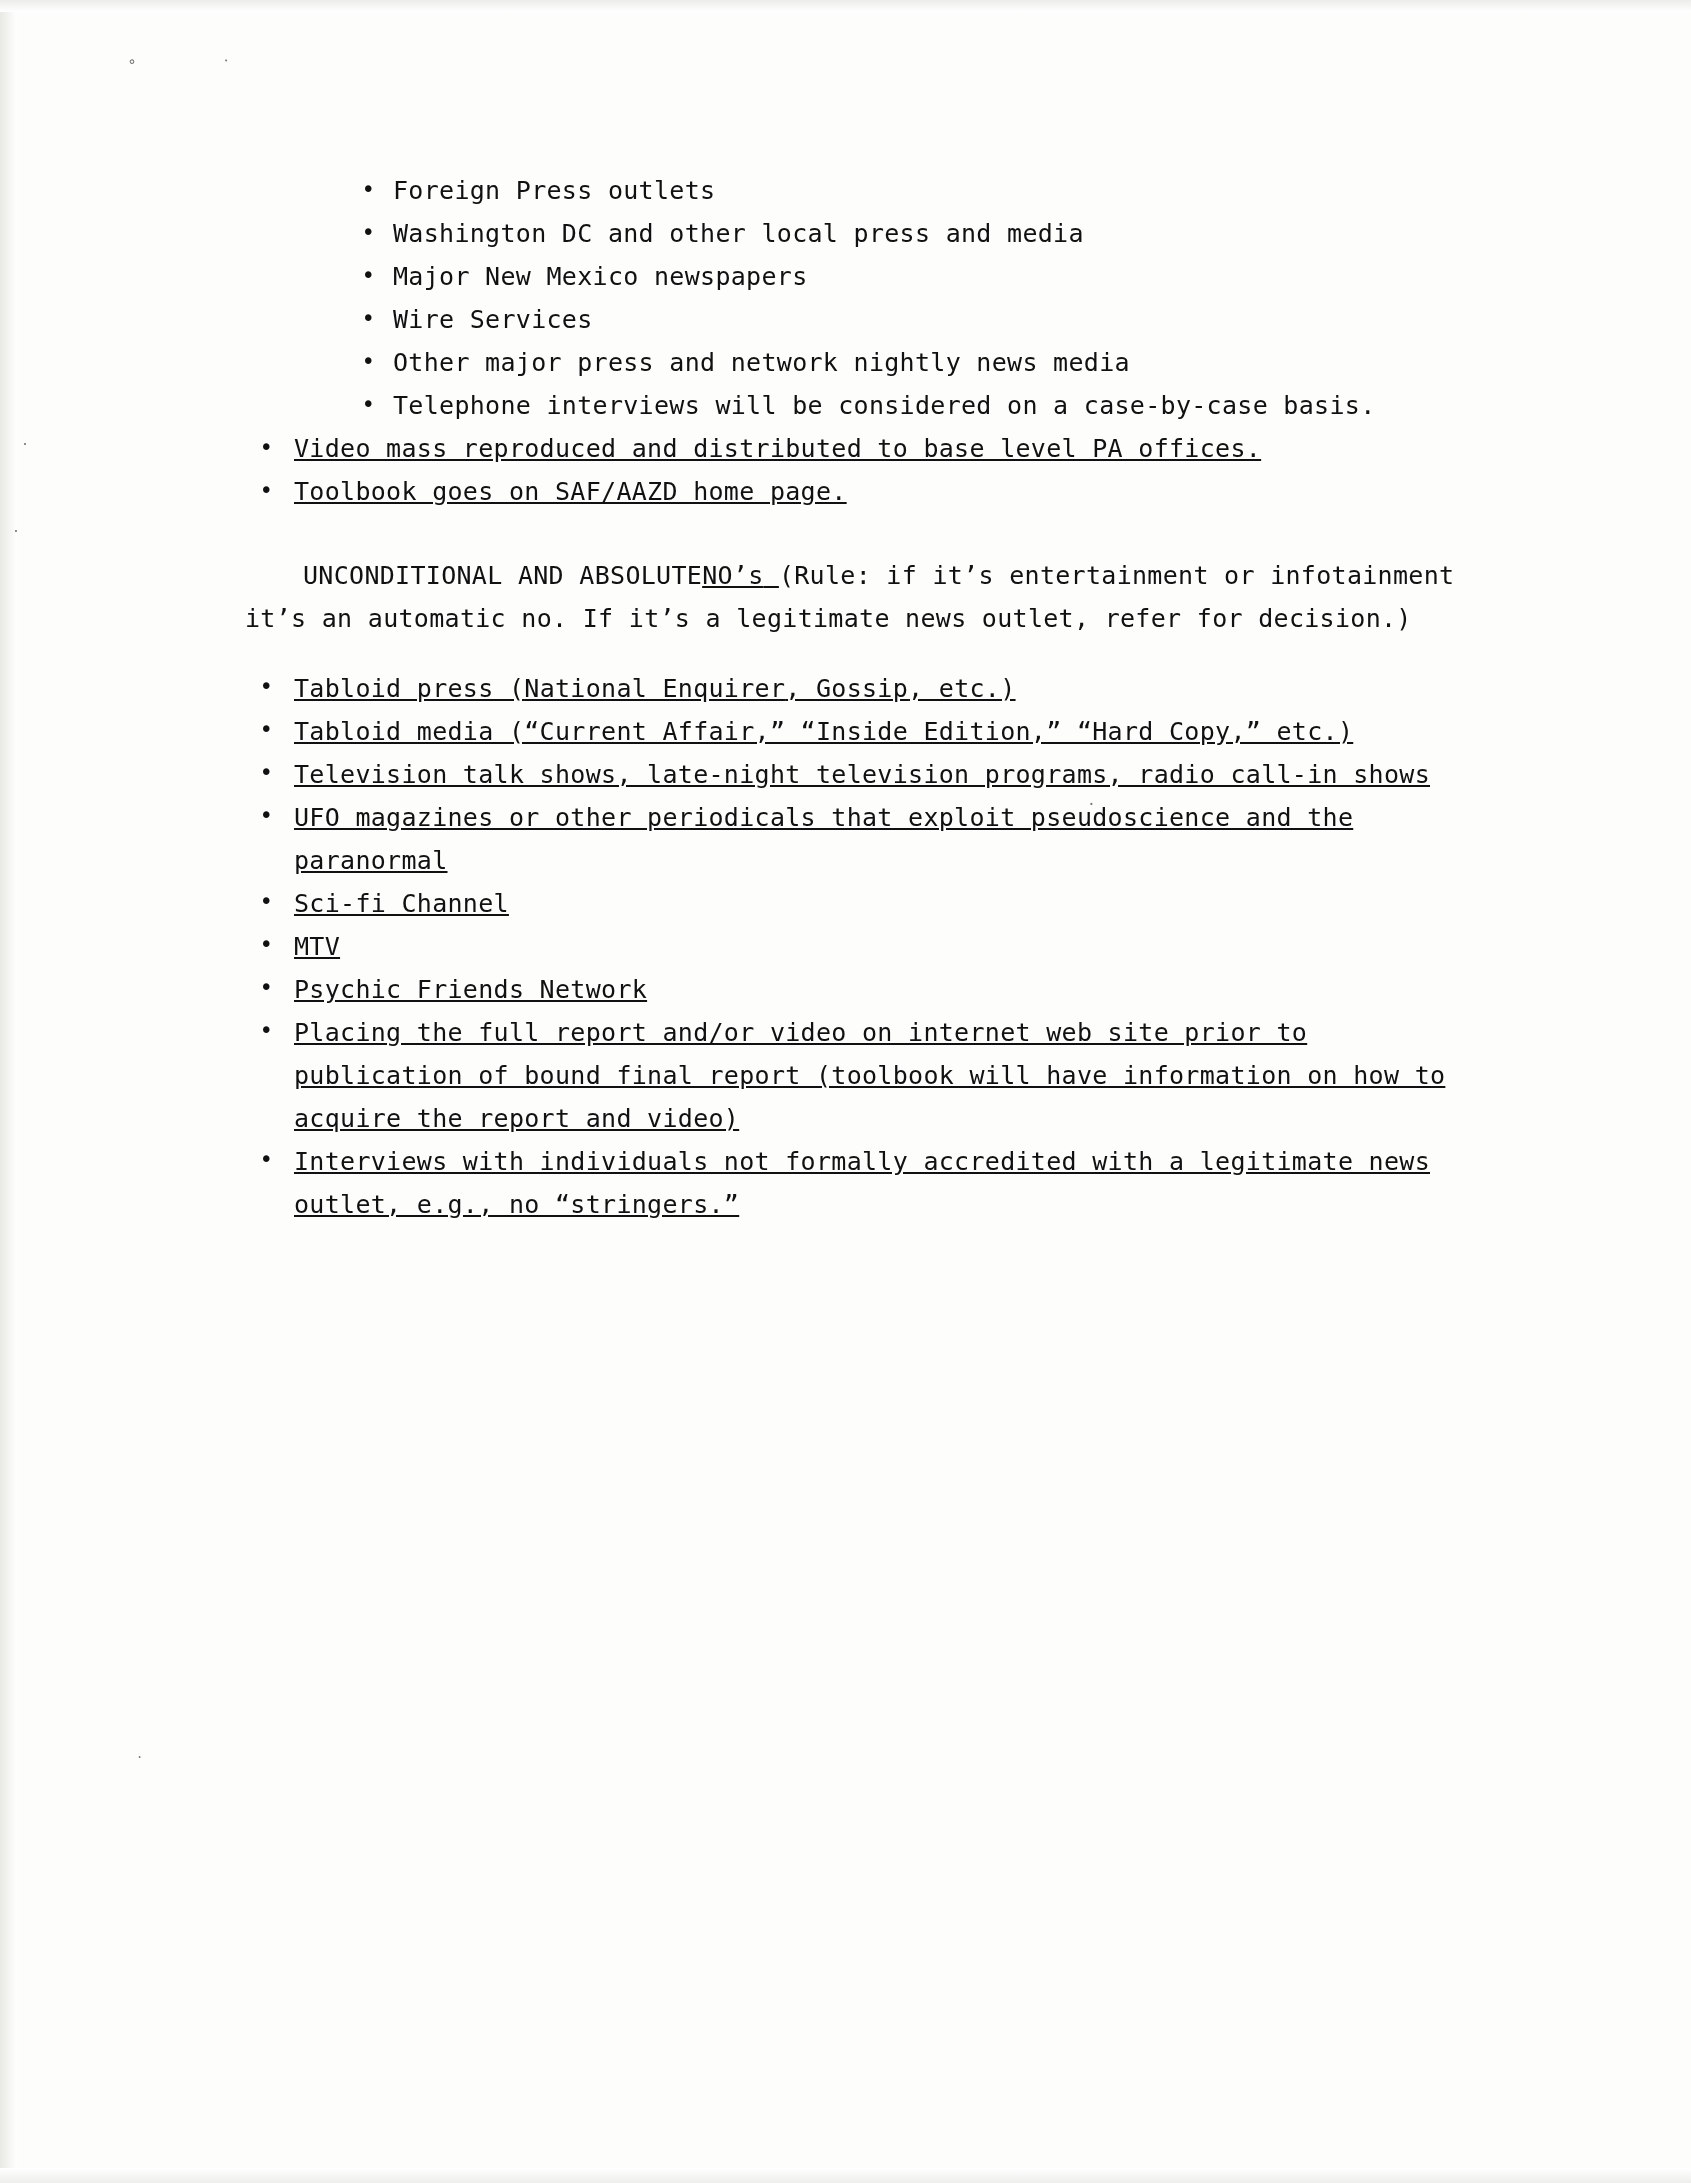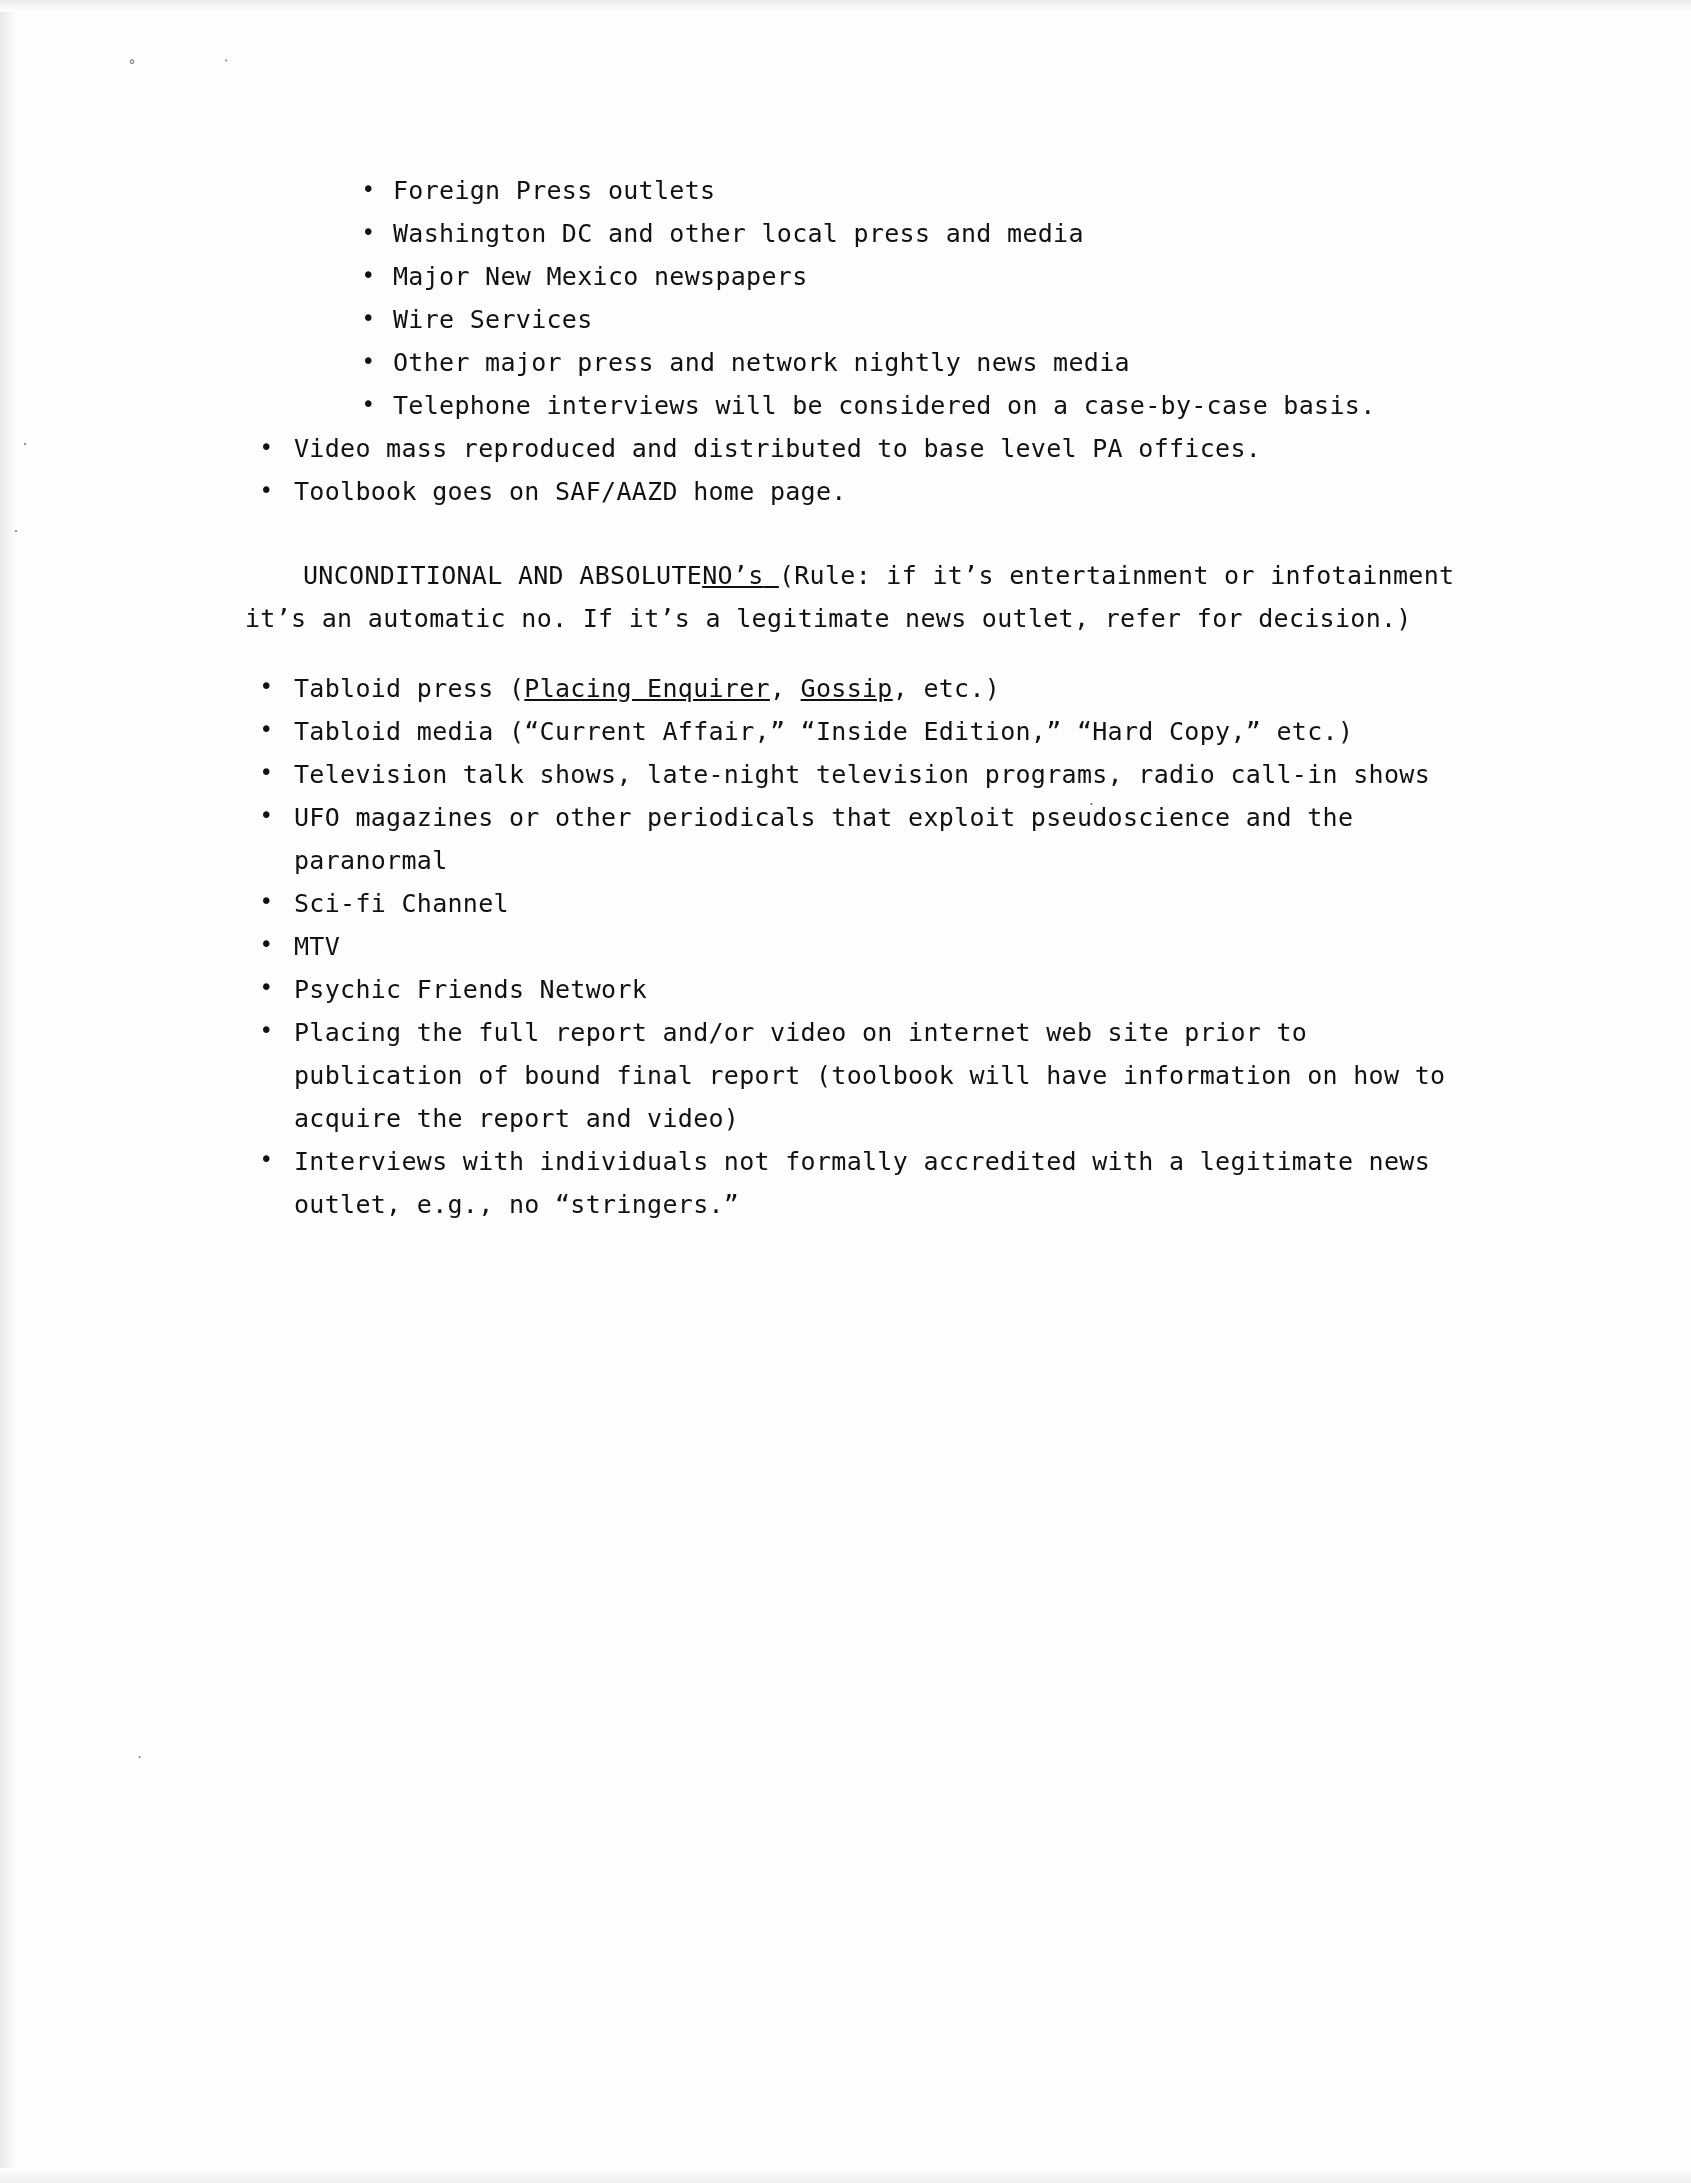--- a/index.html
+++ b/index.html
@@ -62,20 +62,21 @@
 
   ul.lvl1 {
     list-style: none;
     margin: 0;
     padding: 0;
   }
   ul.lvl1 > li {
     position: relative;
     padding-left: 49px;
     margin: 0 0 0 0;
+    text-decoration: underline;
   }
   ul.lvl1 > li::before {
     content: "\2022";
     position: absolute;
     left: 14.6px;
     top: -1.3px;
     font-size: 22.5px;
     color: #111;
   }
 
@@ -156,21 +157,21 @@
     <ul class="lvl1">
       <li>Video mass reproduced and distributed to base level PA offices.</li>
       <li>Toolbook goes on SAF/AAZD home page.</li>
     </ul>
 
     <div class="para">
       <span class="indent"></span><span class="heading-bold">UNCONDITIONAL AND ABSOLUTE</span><span class="heading-bold u">NO’s</span><span class="heading-bold u">&nbsp;</span><span>(Rule:  if it’s entertainment or infotainment it’s an automatic no.  If it’s a legitimate news outlet, refer for decision.)</span>
     </div>
 
     <ul class="lvl1">
-      <li><span>Tabloid press (</span><span class="u">Placing Enquirer</span><span>, </span><span class="u">Gossip</span><span>, etc.)</span></li>
+      <li><span>Tabloid press (</span><span class="u">National Enquirer</span><span>, </span><span class="u">Gossip</span><span>, etc.)</span></li>
       <li>Tabloid media (“Current Affair,” “Inside Edition,” “Hard Copy,” etc.)</li>
       <li>Television talk shows, late-night television programs, radio call-in shows</li>
       <li>UFO magazines or other periodicals that exploit pseudoscience and the paranormal</li>
       <li>Sci-fi Channel</li>
       <li>MTV</li>
       <li>Psychic Friends Network</li>
       <li>Placing the full report and/or video on internet web site prior to publication of bound final report (toolbook will have information on how to acquire the report and video)</li>
       <li>Interviews with individuals not formally accredited with a legitimate news outlet, e.g., no “stringers.”</li>
     </ul>
 

